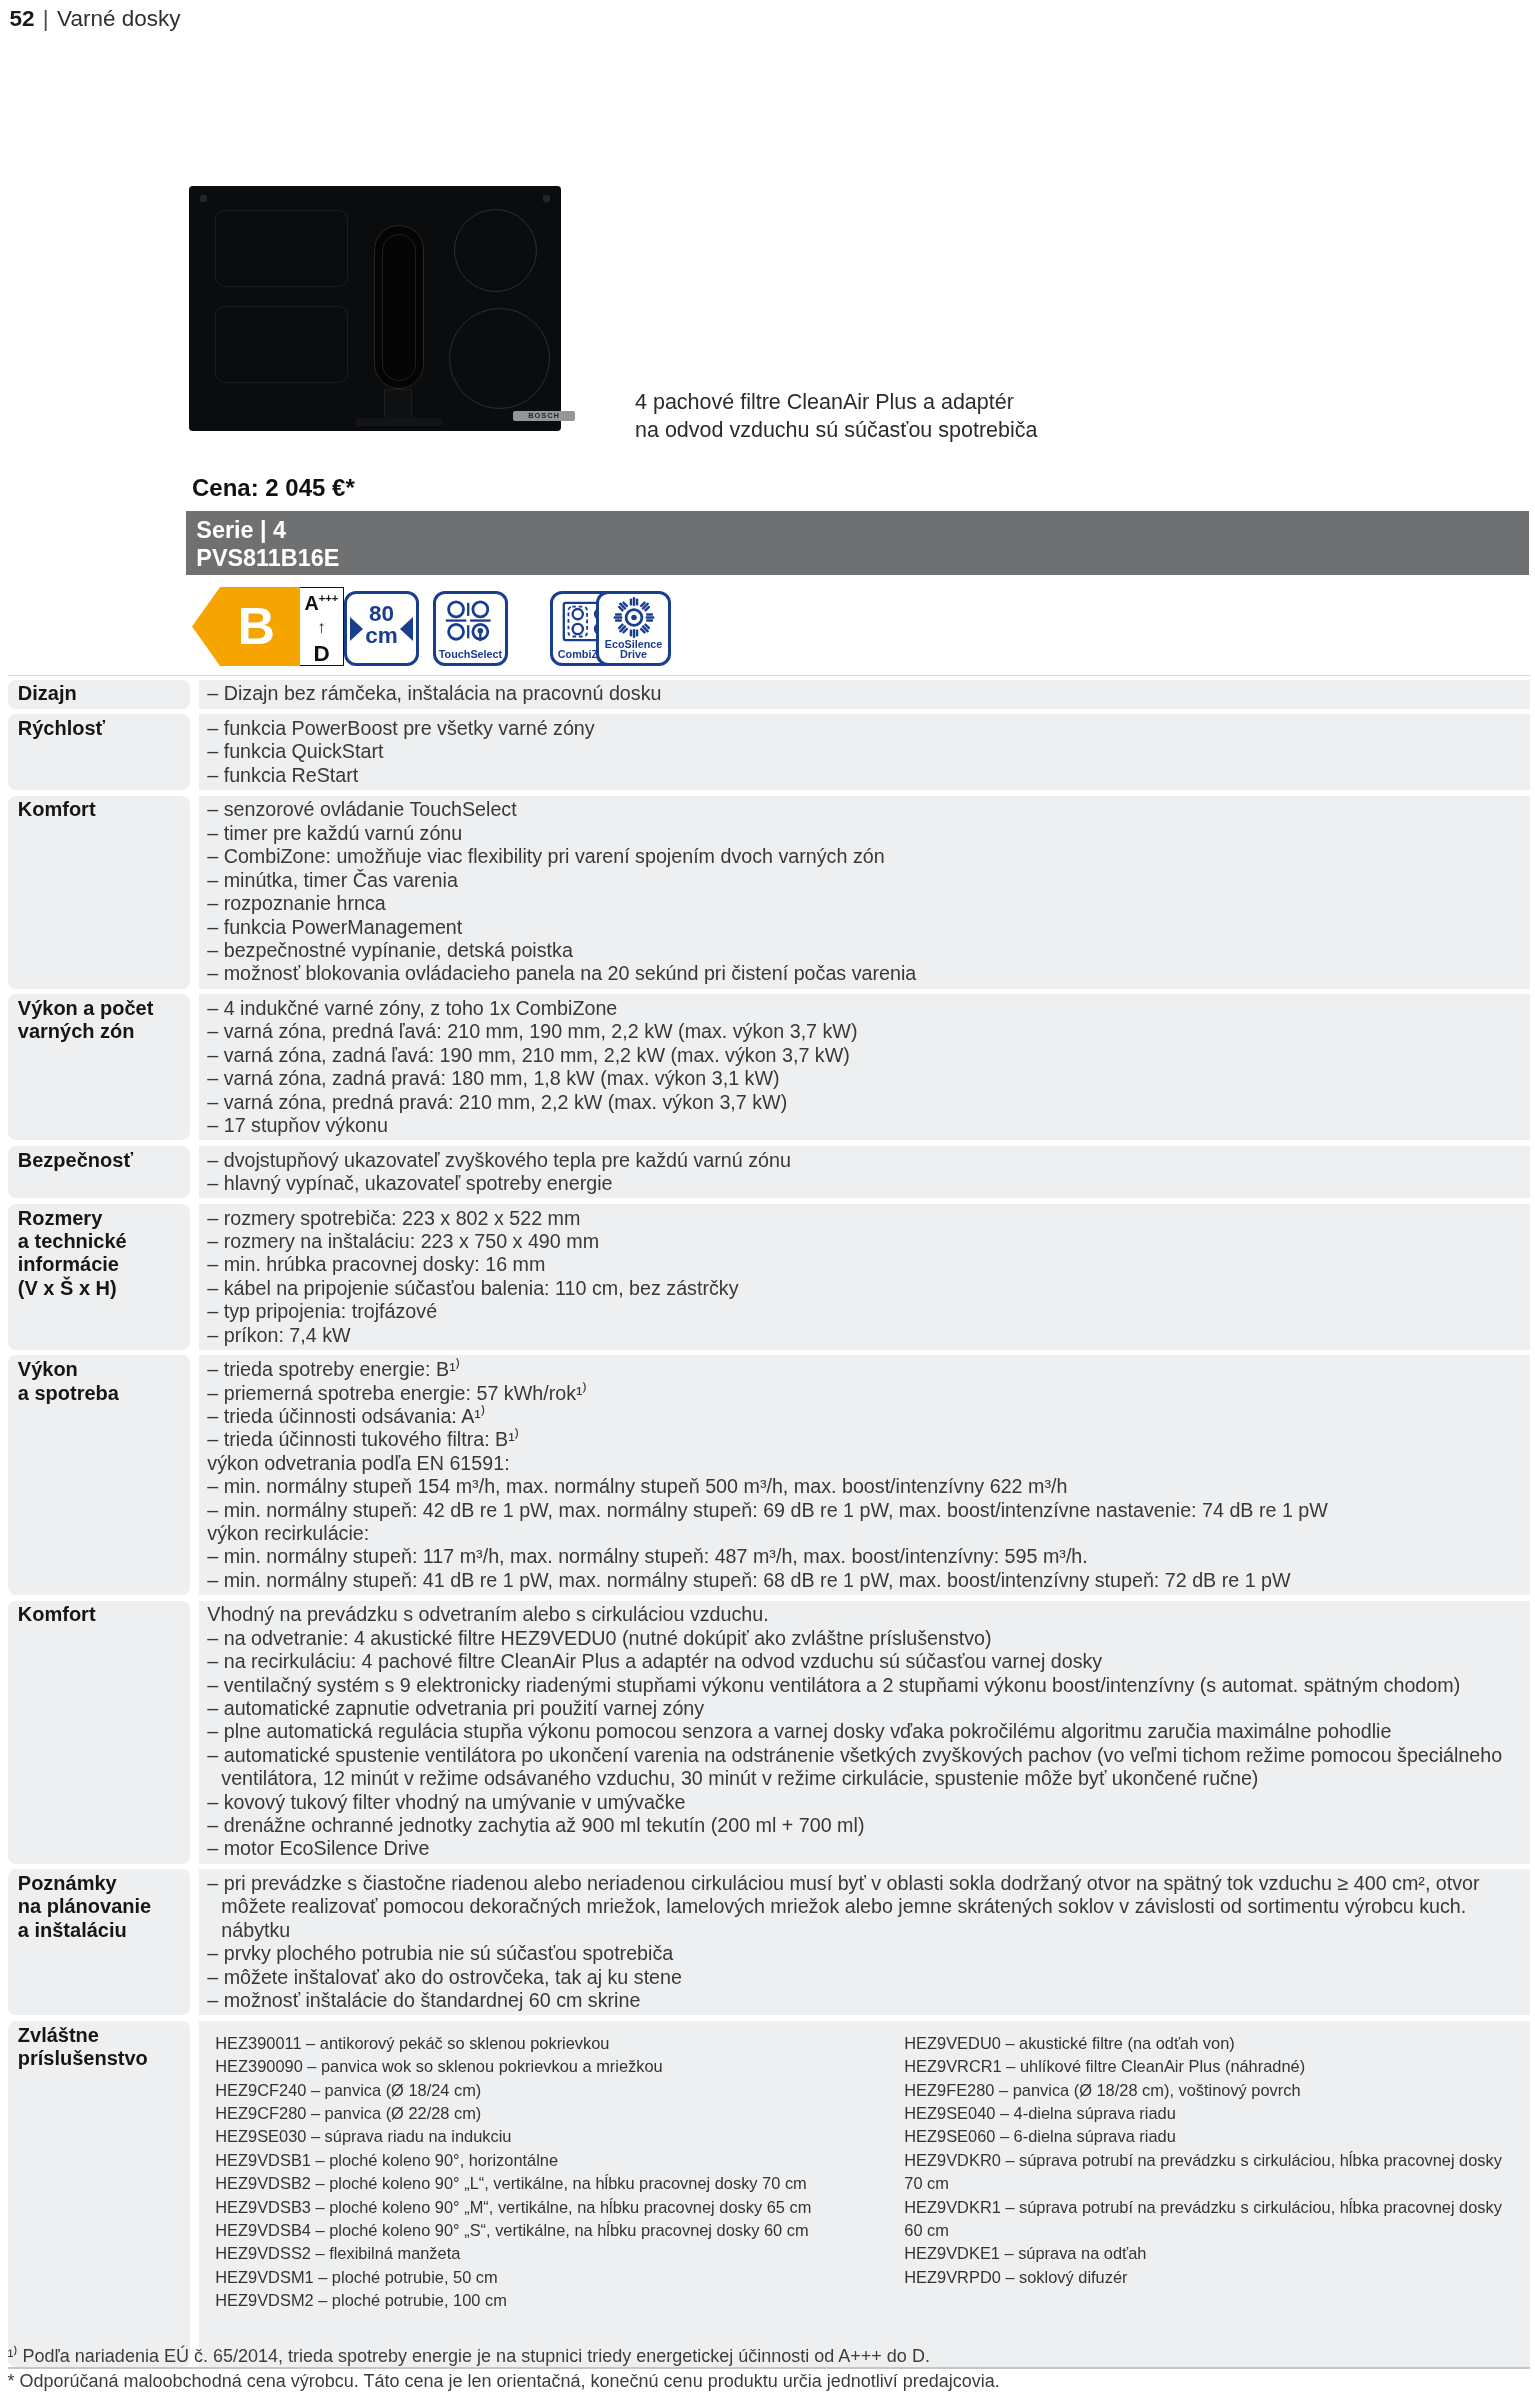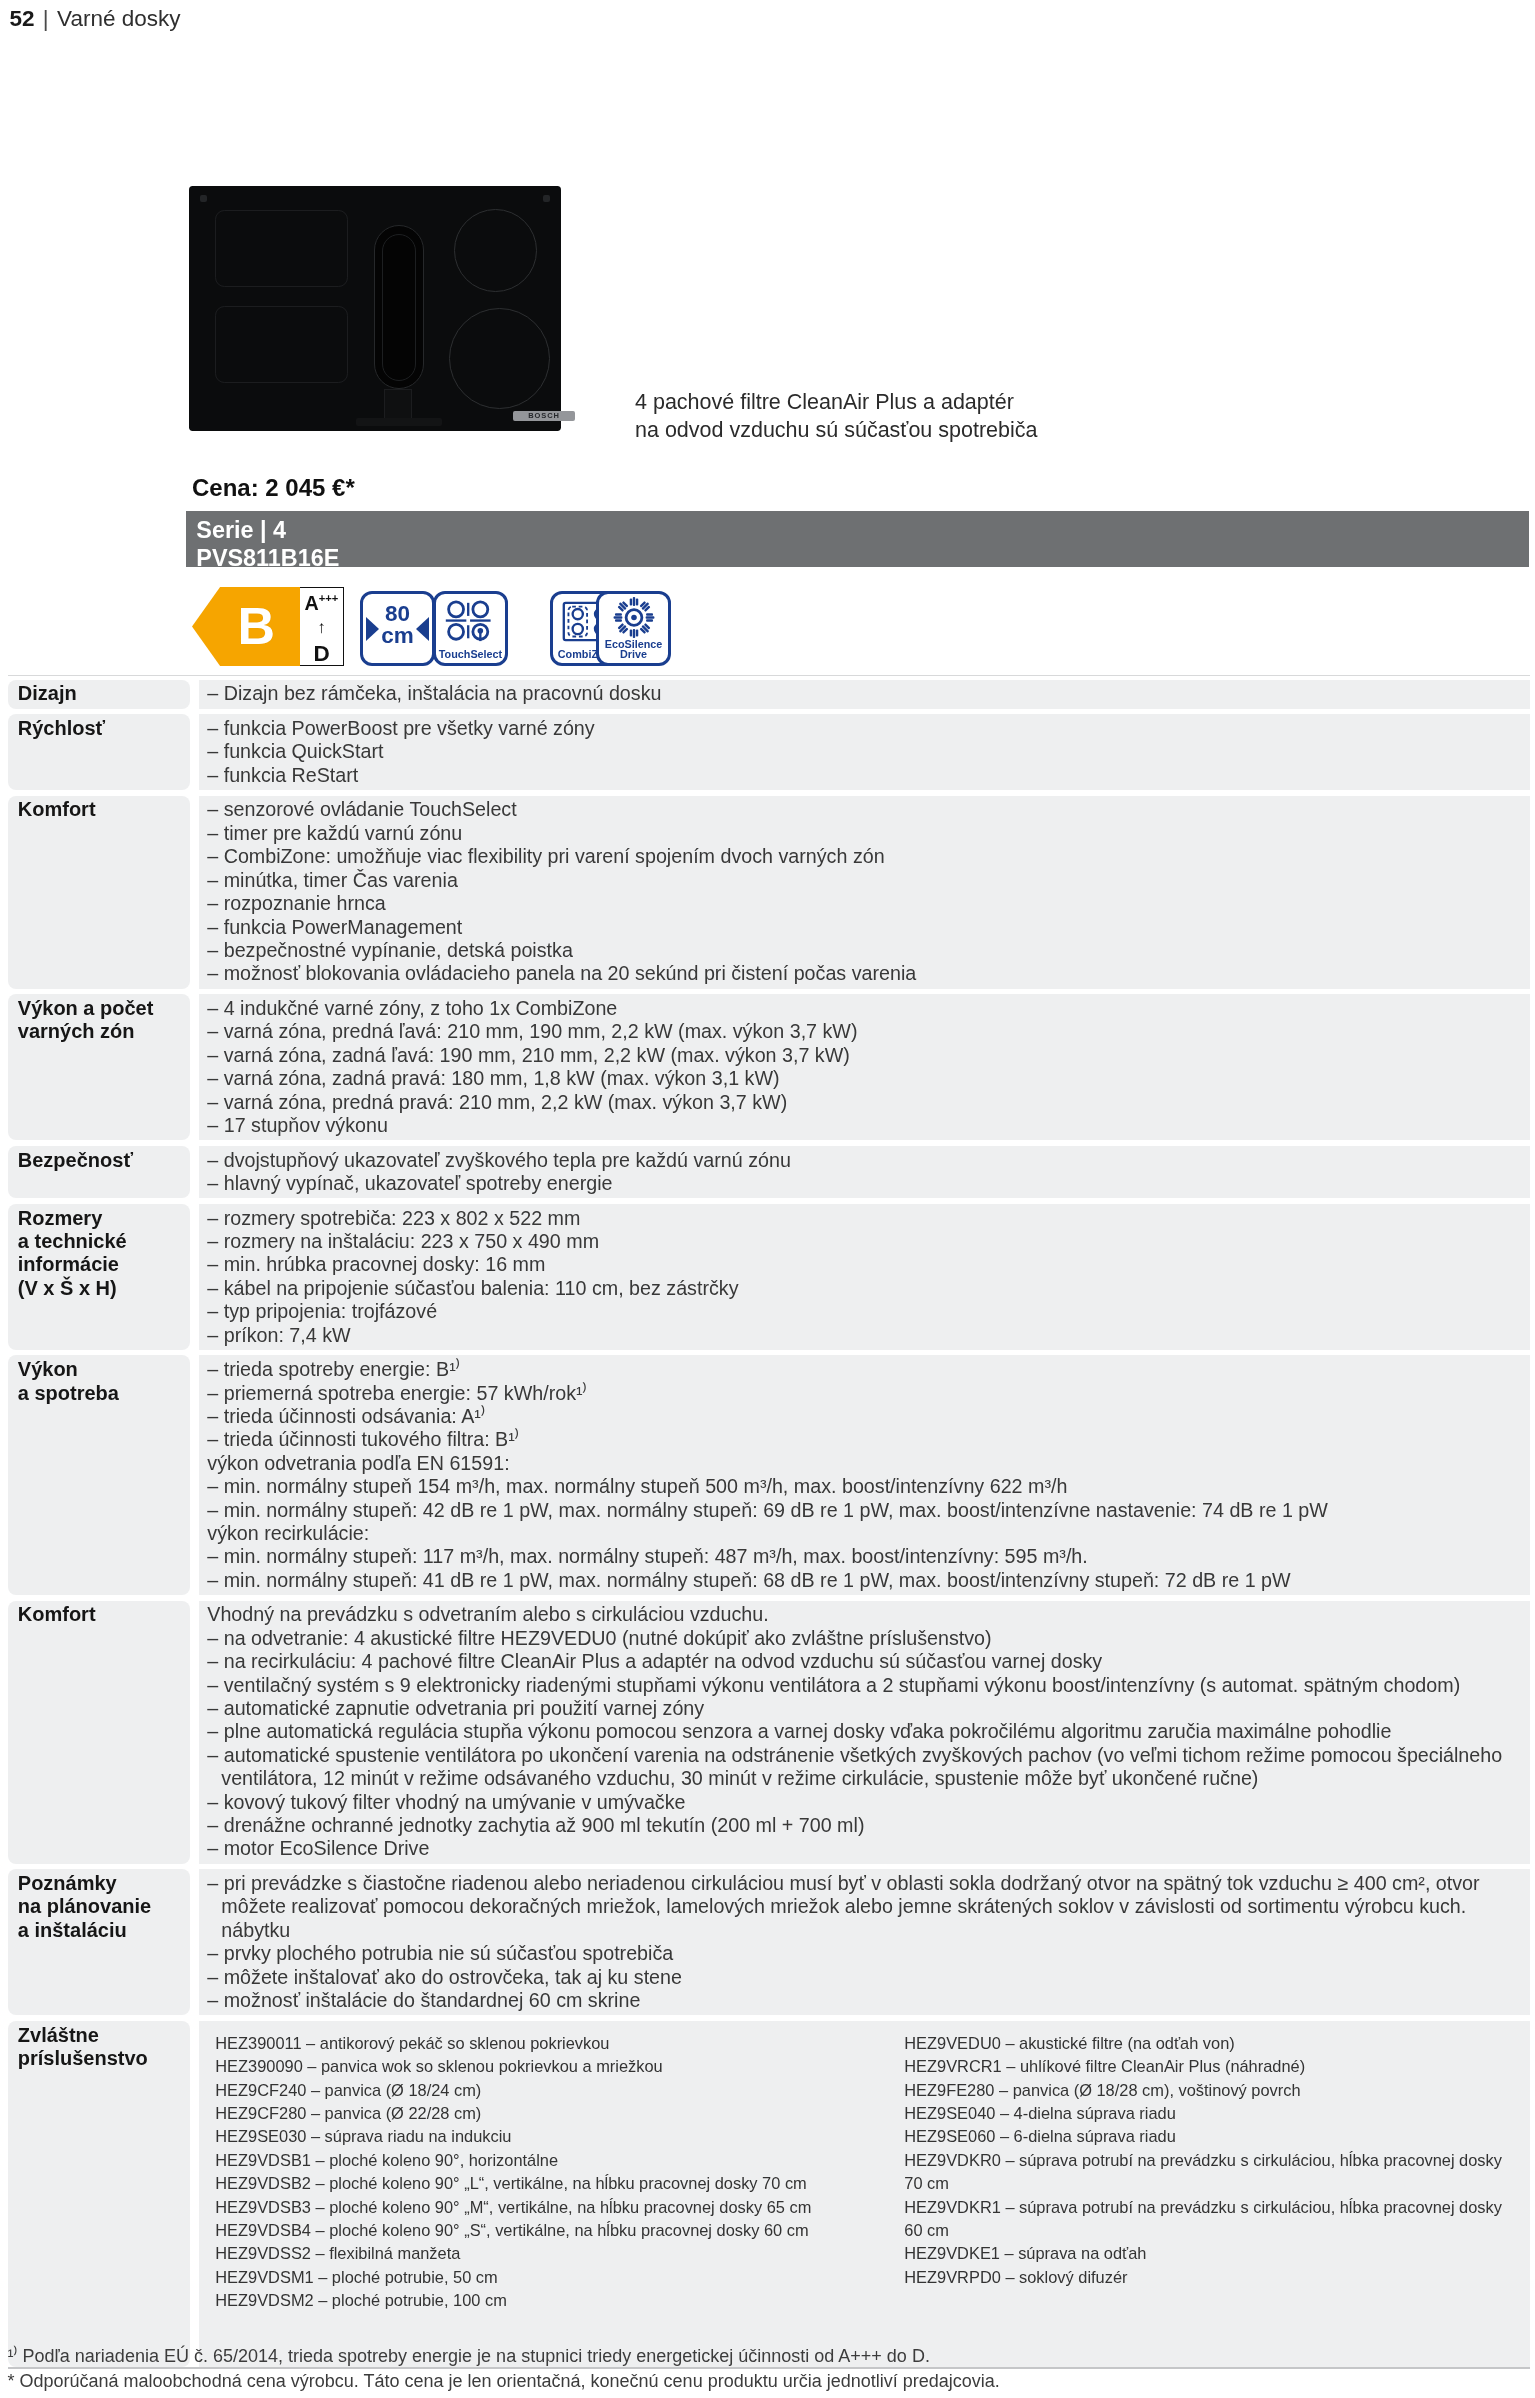--- a/index.html
+++ b/index.html
@@ -27,21 +27,21 @@
   .hob .zr2{left:26px;top:120px;width:131px;height:75px;}
   .hob .dot{position:absolute;width:6.6px;height:6.6px;background:#232527;border-radius:1.9px;}
   .hob .d1{left:11.2px;top:9.4px;} .hob .d2{right:11.2px;top:9.4px;}
   .hob .badge{position:absolute;left:324px;top:225px;width:62px;height:10.3px;background:#94969a;border-radius:1.9px;
               font-size:7.5px;font-weight:bold;color:#26282c;text-align:center;line-height:10.3px;letter-spacing:0.9px;}
 
   .caption{position:absolute;left:635px;top:388px;font-size:21.5px;line-height:28px;color:#2b2b2b;}
 
   .price{position:absolute;left:192px;top:474px;font-size:24px;font-weight:bold;color:#111;}
 
-  .serie-box{position:absolute;left:186px;top:511px;width:1343px;height:56px;background:#6e7072;box-sizing:border-box;
+  .serie-box{position:absolute;left:186px;top:511px;width:1343px;height:64px;background:#6e7072;box-sizing:border-box;
              padding:4.7px 0 0 10.3px;color:#fff;font-size:23.4px;font-weight:bold;line-height:28px;}
 
   
   .energy-label{position:absolute;left:192px;top:587px;width:152px;height:79px;display:flex;}
   .energy-arrow{width:108px;height:79px;background:#f6a500;
                 clip-path:polygon(0 50%,26% 0,100% 0,100% 100%,26% 100%);
                 display:flex;align-items:center;justify-content:center;}
   .energy-arrow .letter{color:#fff;font-size:52px;font-weight:bold;margin-left:20.6px;line-height:79px;
                         text-shadow:0 0 0.9px #e09400;}
   .energy-scale{width:44px;height:79px;background:#fff;border:1.9px solid #111;border-left:none;box-sizing:border-box;
@@ -49,21 +49,21 @@
   .energy-scale .top{font-size:19.7px;font-weight:bold;color:#111;line-height:19px;}
   .energy-scale .top sup{font-size:11.2px;}
   .energy-scale .mid{font-size:17px;font-weight:bold;color:#111;line-height:15px;}
   .energy-scale .bot{font-size:22.5px;font-weight:bold;color:#111;line-height:20.6px;}
 
   
   .ficon{position:absolute;top:591px;width:75px;height:75px;border:3.7px solid #1a3e8f;border-radius:12px;
          box-sizing:border-box;background:#fff;}
   .ficon .flabel{position:absolute;left:0;right:0;bottom:2.8px;text-align:center;font-size:10.8px;line-height:10.8px;
                  font-weight:bold;color:#1a3e8f;}
-  #icon-80cm{left:360px;}
+  #icon-80cm{left:344px;}
   #icon-touchselect{left:433px;}
   #icon-combizone{left:514px;margin-left:36px;}
   #icon-ecosilence{left:596px;}
   .chev{position:absolute;top:50%;width:0;height:0;border-top:12px solid transparent;border-bottom:12px solid transparent;}
   .chev.l{left:2.8px;transform:translateY(-50%);border-left:13px solid #1a3e8f;}
   .chev.r{right:2.8px;transform:translateY(-50%);border-right:13px solid #1a3e8f;}
   .cm-txt{position:absolute;left:0;right:0;top:9.4px;text-align:center;color:#1a3e8f;font-weight:bold;
           font-size:22.5px;line-height:21.5px;}
   .ficon svg{position:absolute;left:50%;transform:translateX(-50%);}
 

